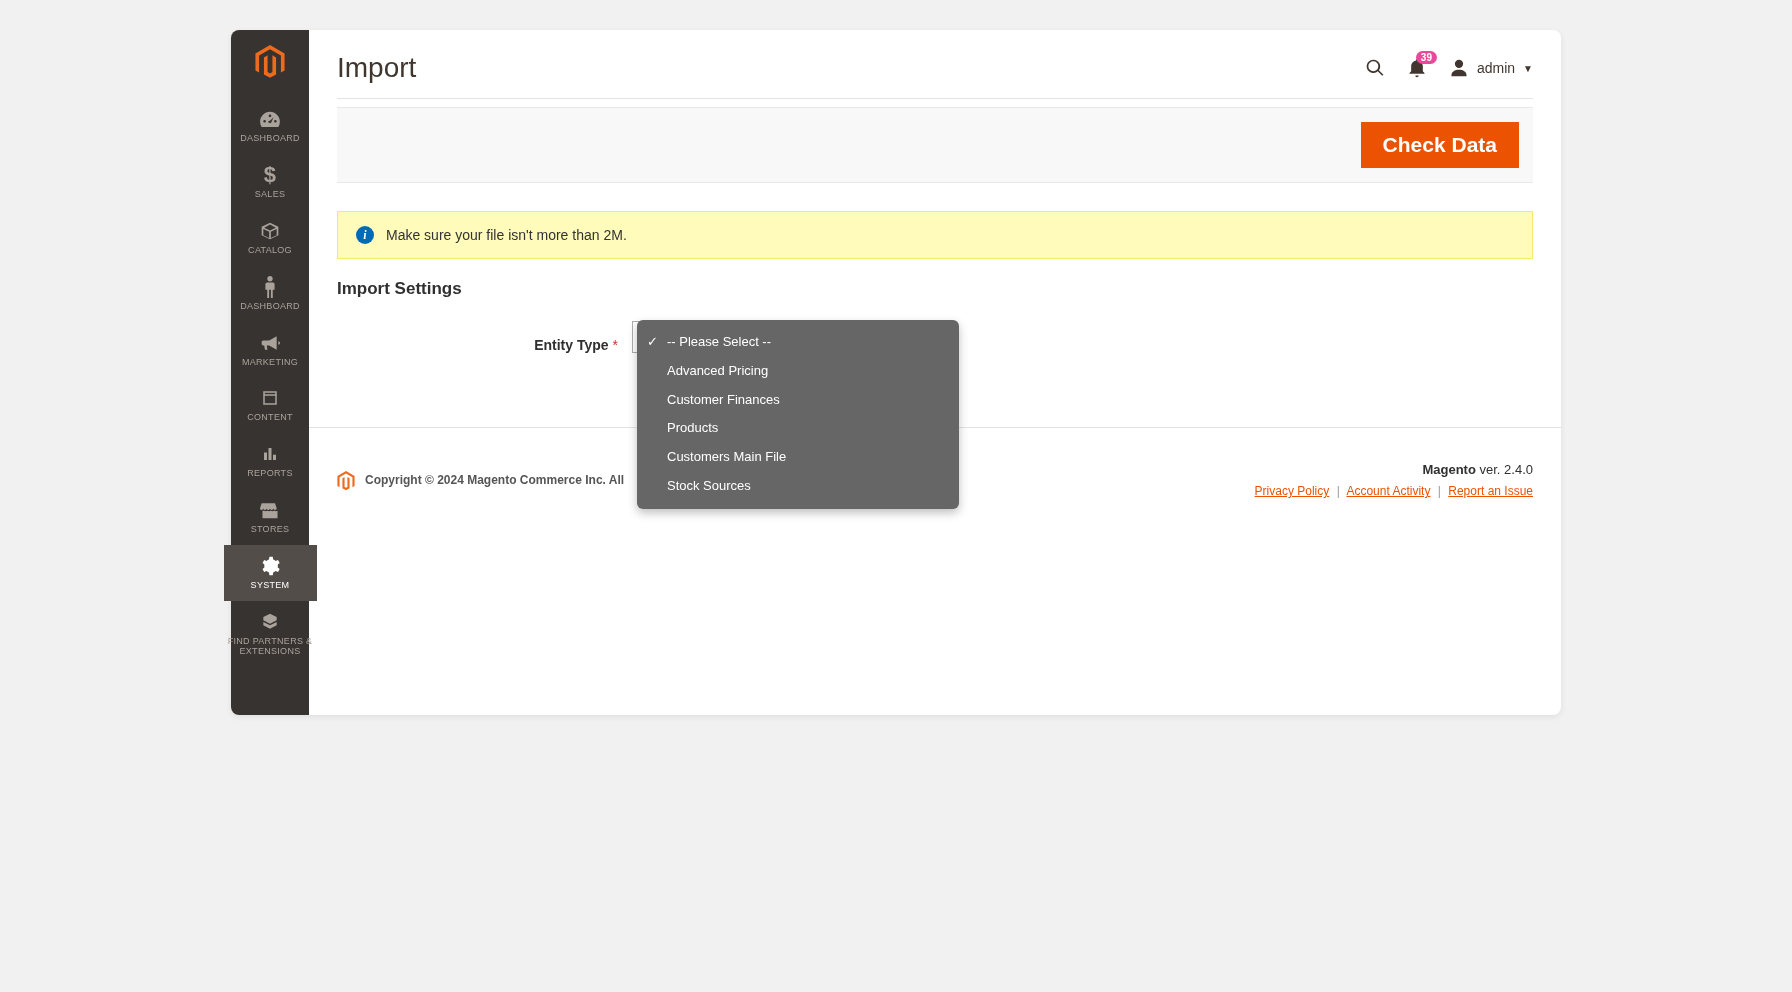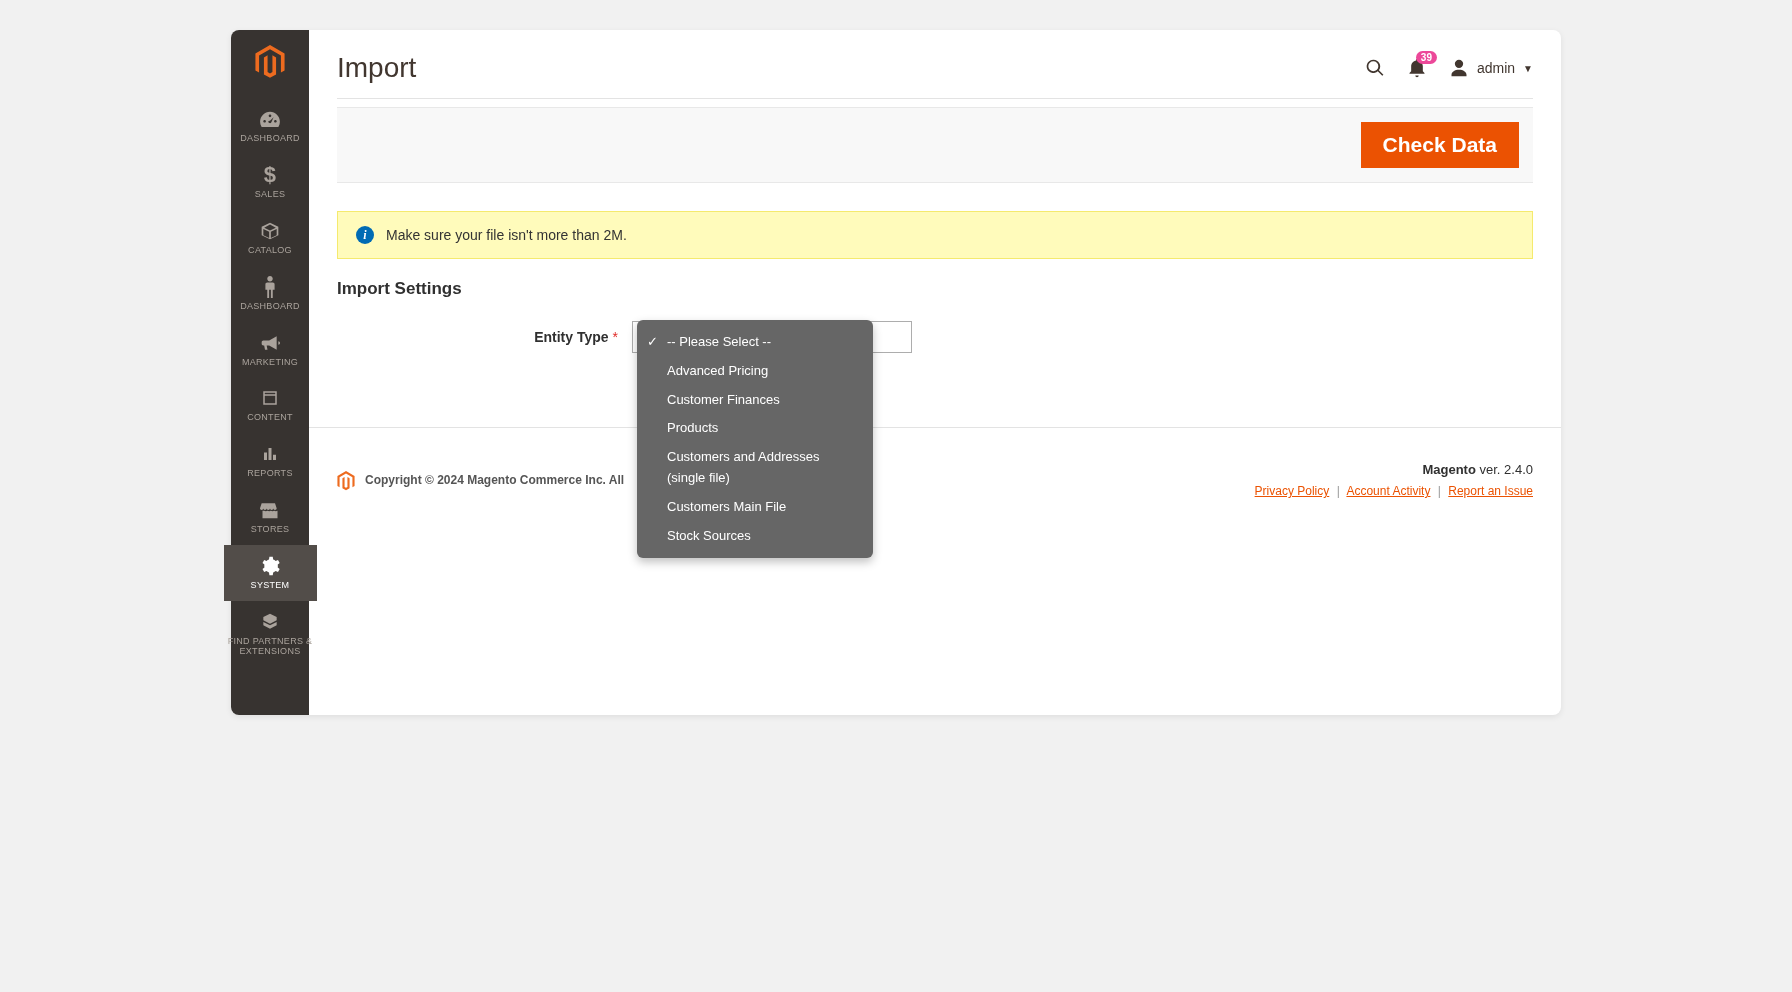--- a/index.html
+++ b/index.html
@@ -18,25 +18,25 @@
 .header-icon { font-size: 20px; color: #41362f; cursor: pointer; position: relative; }
 .notif-badge { position: absolute; top: -6px; right: -10px; background: #ec4899; color: #fff; font-size: 10px; padding: 1px 5px; border-radius: 8px; font-weight: bold; }
 .admin-account { display: flex; align-items: center; gap: 8px; cursor: pointer; font-size: 14px; color: #41362f; }
 .divider { height: 1px; background: #e3e3e3; margin: 0 28px; }
 .action-bar { background: #f8f8f8; border: 1px solid #e8e8e8; border-left:none; border-right:none; margin: 8px 28px 0 28px; padding: 14px; display: flex; justify-content: flex-end; }
 .btn-primary { background: #eb5202; color: #fff; border: none; padding: 11px 22px; font-size: 21px; font-weight: 600; cursor: pointer; }
 .message-info { background: #fffbbb; border: 1px solid #f5ea6e; margin: 28px 28px 0 28px; padding: 14px 18px; display: flex; align-items: center; gap: 12px; color: #333; font-size: 14px; }
 .info-icon-circle { width: 18px; height: 18px; background: #006bb4; border-radius: 50%; display: flex; align-items: center; justify-content: center; color: #fff; font-size: 12px; font-style: italic; font-weight: bold; font-family: Georgia, serif; }
 .section { margin: 20px 28px 0 28px; }
 .section-title { font-size: 17px; font-weight: 600; color: #303030; margin-bottom: 22px; }
-.form-row { display: flex; align-items: center; margin-bottom: 14px; }
+.form-row { display: flex; align-items: flex-end; margin-bottom: 14px; }
 .form-label { width: 295px; text-align: right; font-size: 14px; font-weight: 600; color: #303030; padding-right: 14px; }
 .form-label .req { color: #e02b27; font-weight: normal; margin-left: 4px; }
 .select-box { width: 280px; height: 32px; border: 1px solid #adadad; background: #fff; padding: 0 10px; font-size: 13px; cursor: pointer; position: relative; }
-.dropdown-menu { position: absolute; left: 300px; top: -1px; width: 236px; background: #666666; border-radius: 6px; padding: 8px 0; z-index: 100; box-shadow: 0 4px 10px rgba(0,0,0,0.25); }
+.dropdown-menu { position: absolute; left: 300px; top: -1px; width: 322px; background: #666666; border-radius: 6px; padding: 8px 0; z-index: 100; box-shadow: 0 4px 10px rgba(0,0,0,0.25); }
 .dropdown-option { padding: 4px 14px 4px 30px; color: #fff; font-size: 13px; cursor: pointer; position: relative; line-height: 1.6; }
 .dropdown-option.selected::before { content: "✓"; position: absolute; left: 10px; font-size: 13px; }
 .form-area { position: relative; }
 .footer { border-top: 1px solid #e3e3e3; margin-top: 60px; padding: 30px 28px; display: flex; align-items: center; justify-content: space-between; font-size: 12px; color: #555; }
 .footer-left { display: flex; align-items: center; gap: 10px; font-weight: bold; }
 .footer-logo { width: 18px; height: 18px; }
 .footer-right { text-align: right; line-height: 1.8; }
 .footer-right .version-line { font-size: 13px; color: #303030; }
 .footer-right .version-line b { font-weight: 700; }
 .footer-right a { color: #eb5202; text-decoration: underline; cursor: pointer; }
@@ -173,21 +173,20 @@
           <label class="form-label">
             <span>Entity Type</span><span class="req">*</span>
           </label>
           <div class="select-box"></div>
         </div>
         <div class="dropdown-menu">
           <div class="dropdown-option selected">-- Please Select --</div>
           <div class="dropdown-option">Advanced Pricing</div>
           <div class="dropdown-option">Customer Finances</div>
           <div class="dropdown-option">Products</div>
-          <div class="dropdown-option">Customers and Addresses (single file)</div>
           <div class="dropdown-option">Customers Main File</div>
           <div class="dropdown-option">Stock Sources</div>
         </div>
       </div>
     </div>
 
     <div class="footer">
       <div class="footer-left">
         <span class="footer-logo">
           <svg viewBox="0 0 24 28" width="18" height="20">

